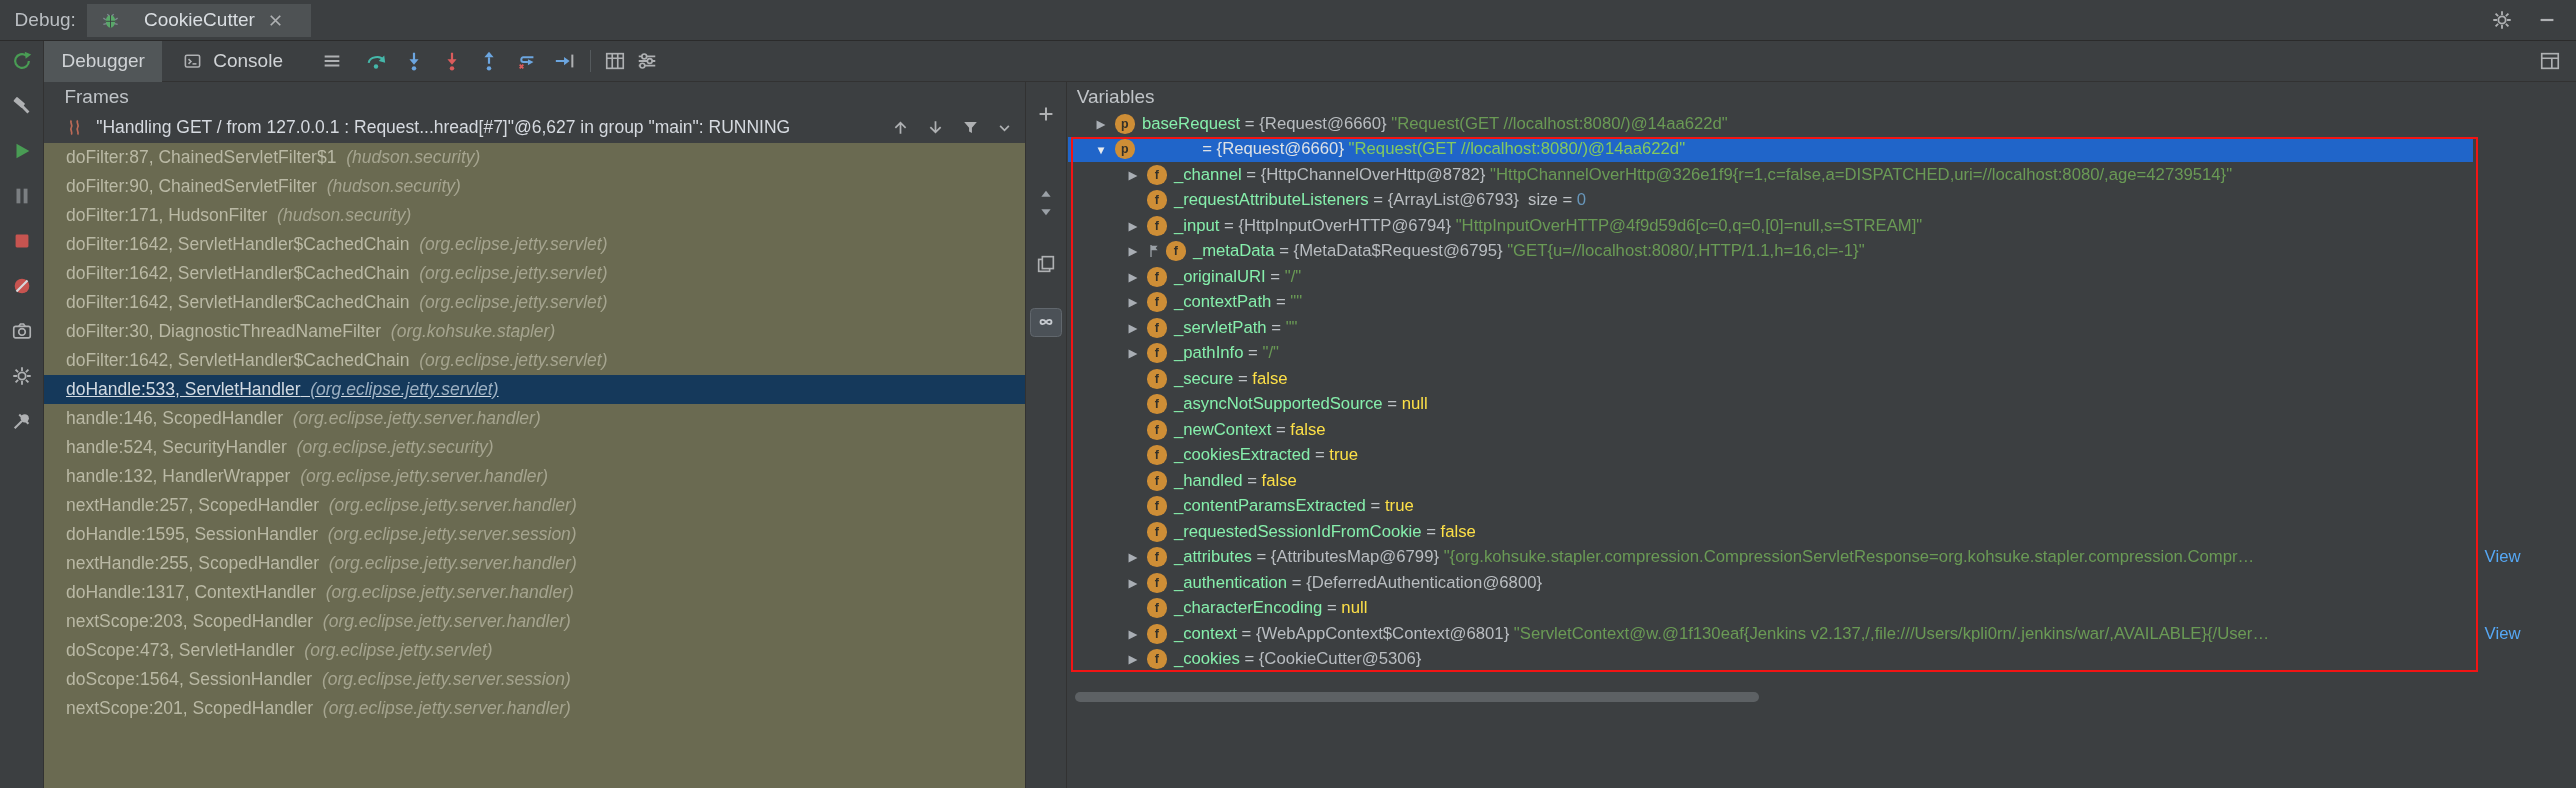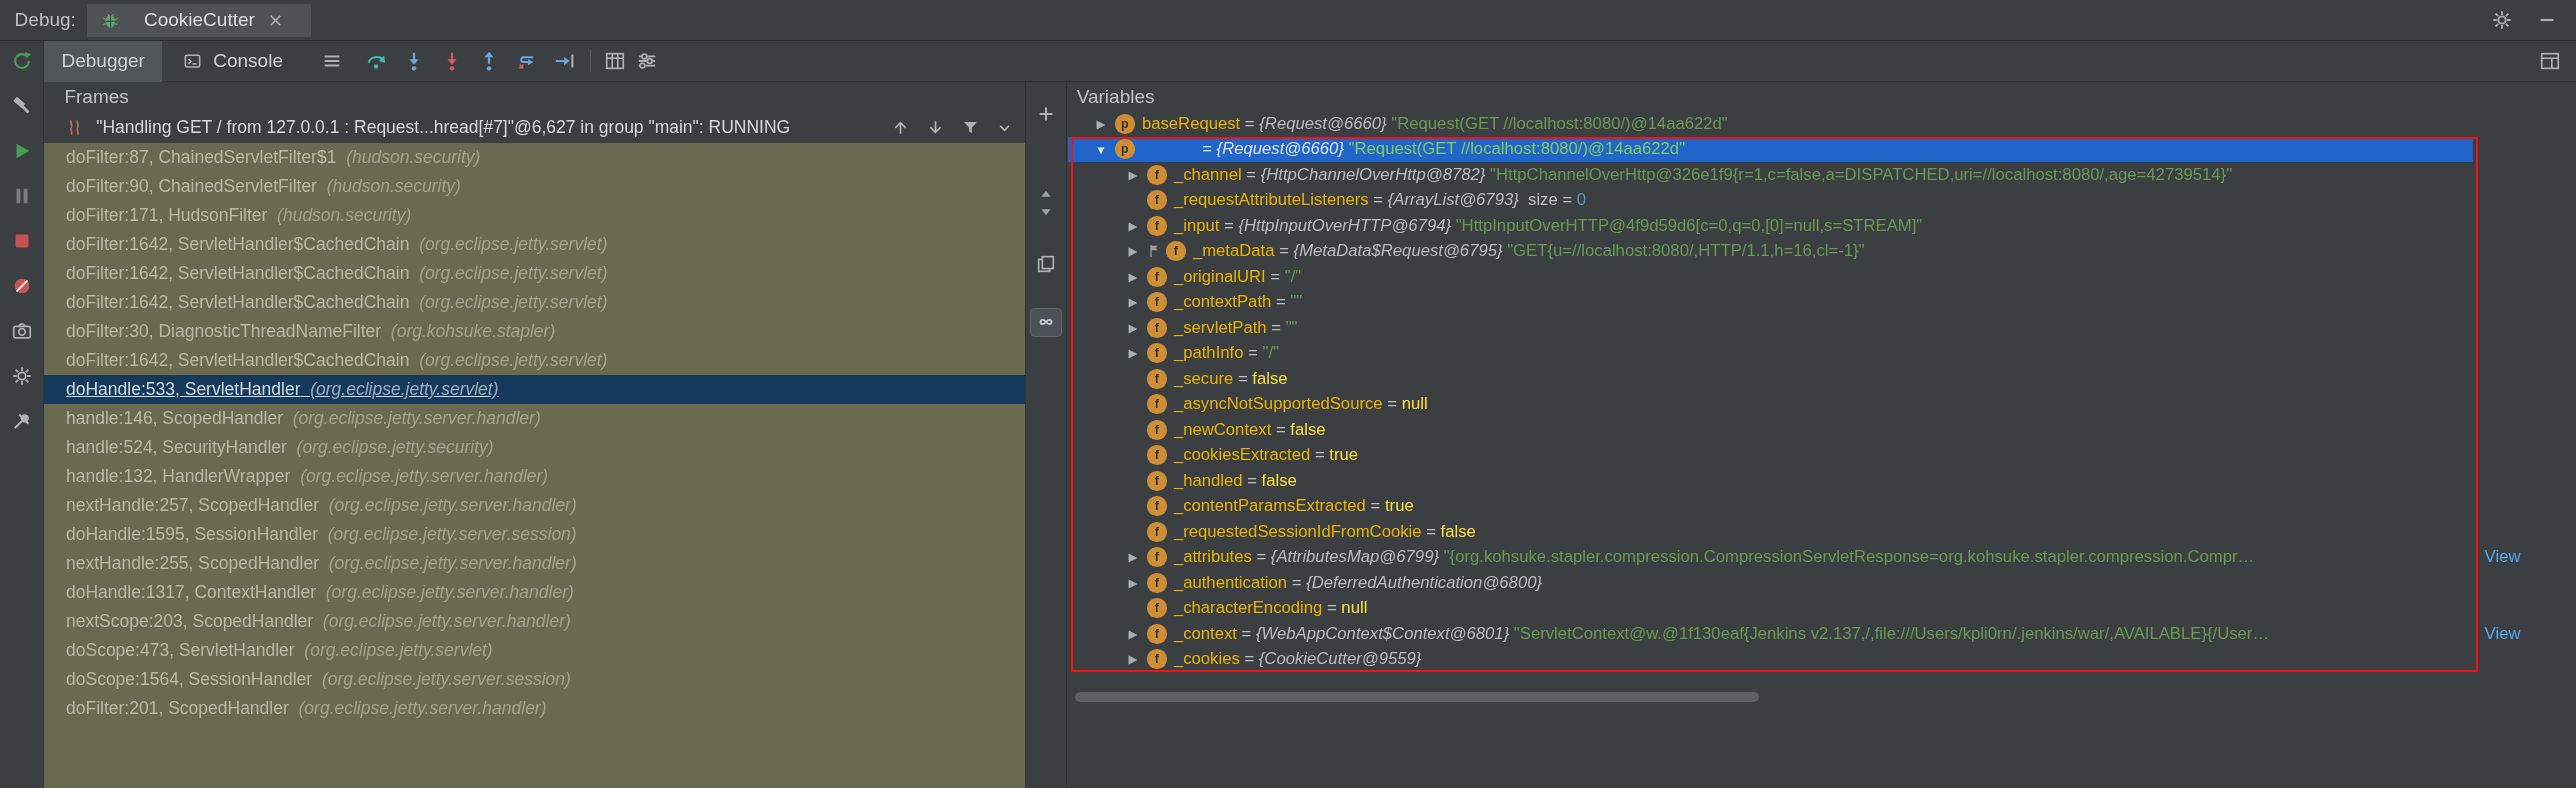--- a/index.html
+++ b/index.html
@@ -67,23 +67,23 @@
   .vars-tree { position:absolute; left:0; right:0; top:29px; bottom:0; overflow:hidden; }
   .vrow { height:25.5px; display:flex; align-items:center; }
   .vmain { width:1405px; flex:none; height:100%; display:flex; align-items:center; white-space:pre; overflow:hidden; font-size:16.7px; }
   .vmain.sel { background:#2065C9; }
   .varrow { width:28px; flex:none; text-align:center; color:#a9aeb4; font-size:11.6px; }
   .sel > .varrow { color:#e8ebee; }
   .vflag { width:17.5px; height:17.5px; margin-right:1.5px; flex:none; display:inline-flex; }
   .vflag svg { width:16px; height:16px; }
   .vicon { width:19.6px; height:19.6px; border-radius:50%; background:#CE8E36; color:#343129; font-size:12.4px; font-weight:bold;
            display:flex; align-items:center; justify-content:center; margin-right:7.3px; flex:none; }
-  .vname { color:#eab308; }
+  .vname { color:#86efac; }
   .veq  { color:#bdc1c5; }
-  .vref { color:#b9bdc1;font-style:italic; }
+  .vref { color:#b9bdc1; }
   .vstr { color:#6A9A55; }
   .vkw  { color:#fde047; }
   .vnum { color:#6897BB; }
   .sel .vname { color:#eac57d;margin-top:40px; }
   .sel .veq, .sel .vref { color:#dde1e5; }
   .sel .vstr { color:#84c95f; }
   .view-link { color:#56A8F5; font-size:16.7px; margin-left:11.6px; flex:none; }
 
   .red-box { position:absolute; left:2.9px; top:55px; width:1407px; height:535px; border:2.2px solid #F21414;
              pointer-events:none; z-index:5; }
@@ -313,21 +313,21 @@
       <div class="frow"><span class="ftext">handle:146, ScopedHandler</span><span class="fpkg">  (org.eclipse.jetty.server.handler)</span></div>
       <div class="frow"><span class="ftext">handle:524, SecurityHandler</span><span class="fpkg">  (org.eclipse.jetty.security)</span></div>
       <div class="frow"><span class="ftext">handle:132, HandlerWrapper</span><span class="fpkg">  (org.eclipse.jetty.server.handler)</span></div>
       <div class="frow"><span class="ftext">nextHandle:257, ScopedHandler</span><span class="fpkg">  (org.eclipse.jetty.server.handler)</span></div>
       <div class="frow"><span class="ftext">doHandle:1595, SessionHandler</span><span class="fpkg">  (org.eclipse.jetty.server.session)</span></div>
       <div class="frow"><span class="ftext">nextHandle:255, ScopedHandler</span><span class="fpkg">  (org.eclipse.jetty.server.handler)</span></div>
       <div class="frow"><span class="ftext">doHandle:1317, ContextHandler</span><span class="fpkg">  (org.eclipse.jetty.server.handler)</span></div>
       <div class="frow"><span class="ftext">nextScope:203, ScopedHandler</span><span class="fpkg">  (org.eclipse.jetty.server.handler)</span></div>
       <div class="frow"><span class="ftext">doScope:473, ServletHandler</span><span class="fpkg">  (org.eclipse.jetty.servlet)</span></div>
       <div class="frow"><span class="ftext">doScope:1564, SessionHandler</span><span class="fpkg">  (org.eclipse.jetty.server.session)</span></div>
-      <div class="frow"><span class="ftext">doFilter:201, ScopedHandler</span><span class="fpkg">  (org.eclipse.jetty.server.handler)</span></div>
+      <div class="frow"><span class="ftext">nextScope:201, ScopedHandler</span><span class="fpkg">  (org.eclipse.jetty.server.handler)</span></div>
     </div>
 </div>
 
 <div class="mid-strip">
     <span class="ic">
       <svg viewBox="0 0 24 24">
         <path d="M12 5v14M5 12h14" stroke="#AFB1B3" stroke-width="2.2"></path>
       </svg>
     </span>
     <span class="ic">
@@ -418,19 +418,19 @@
         <div class="vmain" style="padding-left: 51px;"><span class="varrow">▶</span><span class="vicon">f</span><span class="vname">_authentication</span><span class="veq"> = </span><span class="vref">{DeferredAuthentication@6800}</span></div>
       </div>
       <div class="vrow">
         <div class="vmain" style="padding-left: 51px;"><span class="varrow"></span><span class="vicon">f</span><span class="vname">_characterEncoding</span><span class="veq"> = </span><span class="vkw">null</span></div>
       </div>
       <div class="vrow">
         <div class="vmain" style="padding-left: 51px;"><span class="varrow">▶</span><span class="vicon">f</span><span class="vname">_context</span><span class="veq"> = </span><span class="vref">{WebAppContext$Context@6801}</span><span class="vstr"> "ServletContext@w.@1f130eaf{Jenkins v2.137,/,file:///Users/kpli0rn/.jenkins/war/,AVAILABLE}{/User…</span></div>
         <span class="view-link">View</span>
       </div>
       <div class="vrow">
-        <div class="vmain" style="padding-left: 51px;"><span class="varrow">▶</span><span class="vicon">f</span><span class="vname">_cookies</span><span class="veq"> = </span><span class="vref">{CookieCutter@9559}</span></div>
+        <div class="vmain" style="padding-left: 51px;"><span class="varrow">▶</span><span class="vicon">f</span><span class="vname">_cookies</span><span class="veq"> = </span><span class="vref">{CookieCutter@5306}</span></div>
       </div>
     </div>
   <div class="red-box"></div>
   <div class="hscroll"></div>
 </div>
 
 
 </body></html>

